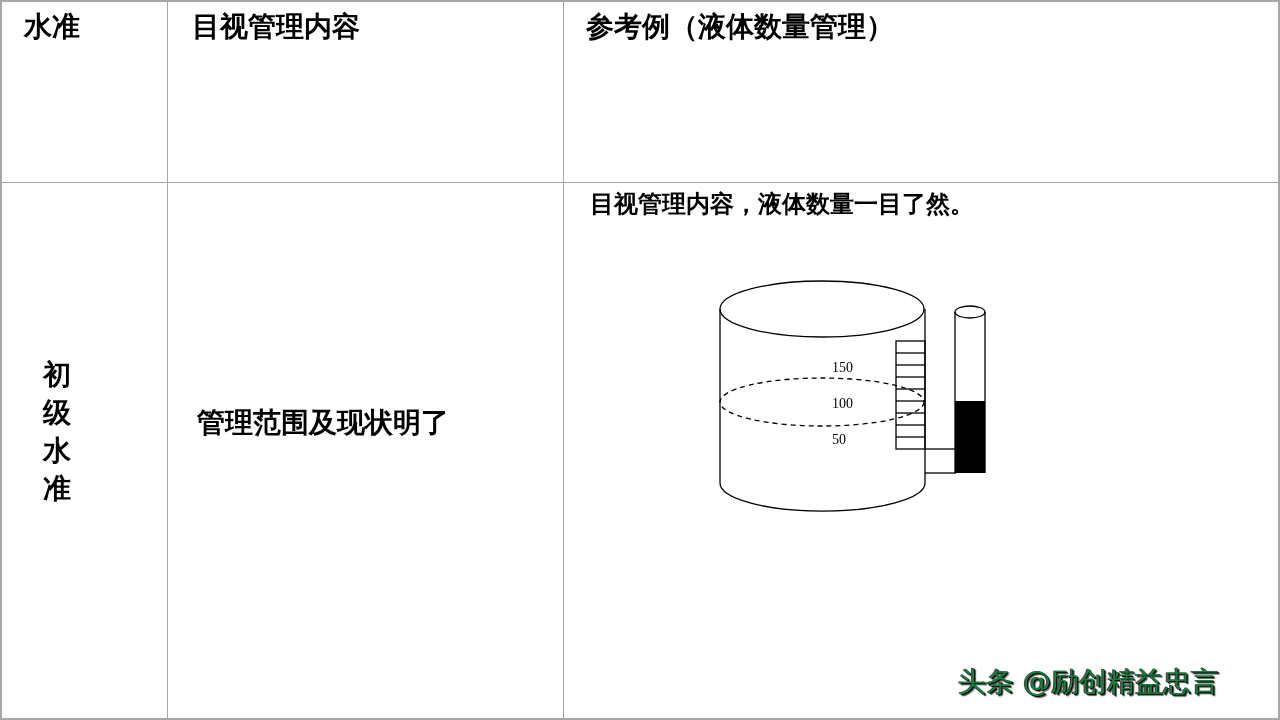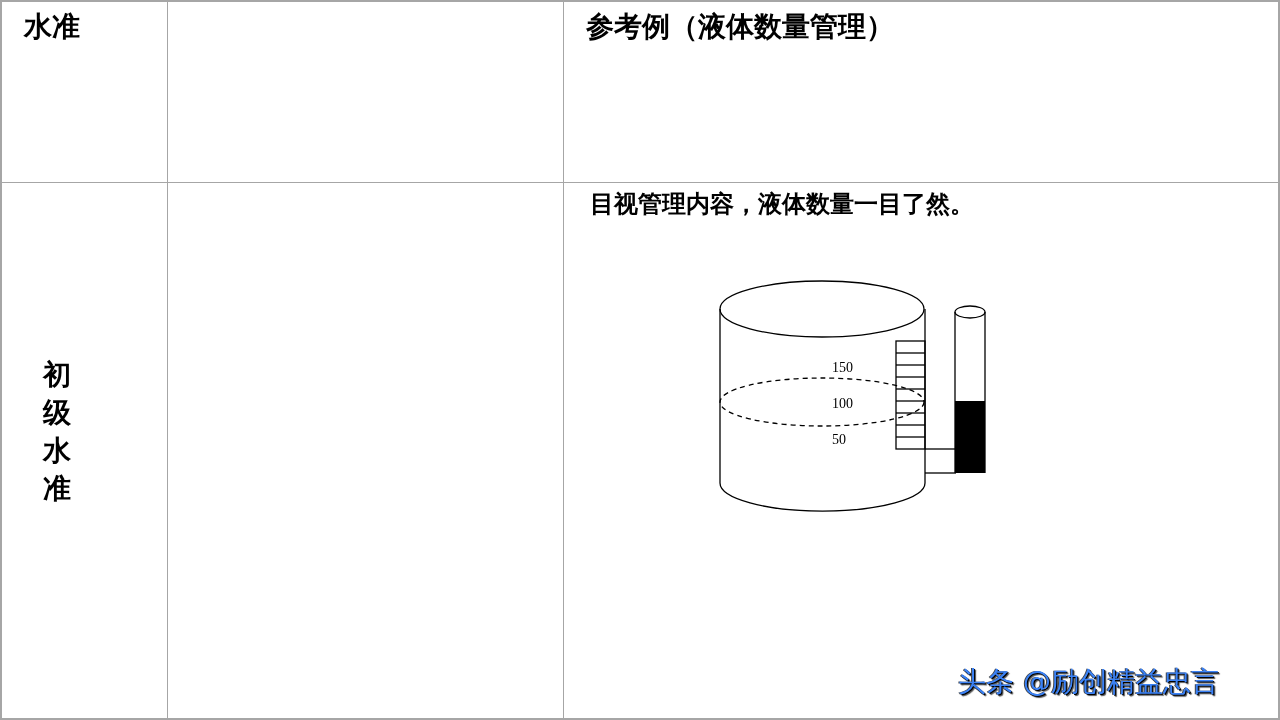--- a/index.html
+++ b/index.html
@@ -3,46 +3,48 @@
   <meta charset="utf-8">
   <style>
     html, body { margin: 0; padding: 0; background: #ffffff; }
     body { width: 1280px; height: 720px; position: relative; overflow: hidden;
       font-family: "DejaVu Sans", "Liberation Sans", sans-serif; color: #000; }
     .grid { position: absolute; left: 0; top: 0; width: 1028px; height: 720px; }
     .hline, .vline { position: absolute; background: #a6a6a6; }
     .cell-text { position: absolute; font-weight: bold; white-space: nowrap; }
     .h1 { font-size: 28px; }
     .vertical { position: absolute; left: 40px; top: 356px; width: 34px; font-size: 28px; font-weight: bold; line-height: 38px; text-align: center; }
-    .watermark { position: absolute; left: 958px; top: 663px; font-size: 28px; color: #3b82f6;
+    .watermark { position: absolute; left: 958px; top: 663px; font-size: 28px; color: #15803d;
       text-shadow: 1px 1px 0 #000, -1px 0 0 #444, 2px 2px 1px #555; letter-spacing: 0px; white-space: nowrap; font-weight: normal; }
     svg text { font-family: "Liberation Serif", "DejaVu Serif", serif; }
   </style>
 </head>
 <body>
 
 <div class="grid">
 
   <div class="hline" style="left:0;top:0;width:1280px;height:2px;"></div>
   <div class="hline" style="left:0;top:182px;width:1280px;height:1px;"></div>
   <div class="hline" style="left:0;top:718px;width:1280px;height:2px;"></div>
   <div class="vline" style="left:0;top:0;width:2px;height:720px;"></div>
   <div class="vline" style="left:167px;top:0;width:1px;height:720px;"></div>
   <div class="vline" style="left:563px;top:0;width:1px;height:720px;"></div>
   <div class="vline" style="left:1278px;top:0;width:2px;height:720px;"></div>
 
   <div class="cell-text h1" style="left:24px;top:8px;">水准</div>
+  <div class="cell-text h1" style="left:192px;top:8px;">目视管理内容</div>
   <div class="cell-text h1" style="left:586px;top:8px;font-family:Liberation Mono, monospace;">参考例（液体数量管理）</div>
 
   <div class="vertical">
     <div>初</div>
     <div>级</div>
     <div>水</div>
     <div>准</div>
   </div>
+  <div class="cell-text h1" style="left:197px;top:404px;">管理范围及现状明了</div>
   <div class="cell-text" style="left:590px;top:188px;font-size:24px;">目视管理内容，液体数量一目了然。</div>
 
   <svg width="1280" height="720" style="position:absolute;left:0;top:0;" xmlns="http://www.w3.org/2000/svg">
     <g fill="none" stroke="#000" stroke-width="1.3">
 
       <ellipse cx="822" cy="309" rx="102" ry="28"></ellipse>
       <line x1="720" y1="309" x2="720" y2="483"></line>
       <line x1="925" y1="309" x2="925" y2="483"></line>
       <path d="M720 483 A102 28 0 0 0 925 483"></path>
 

